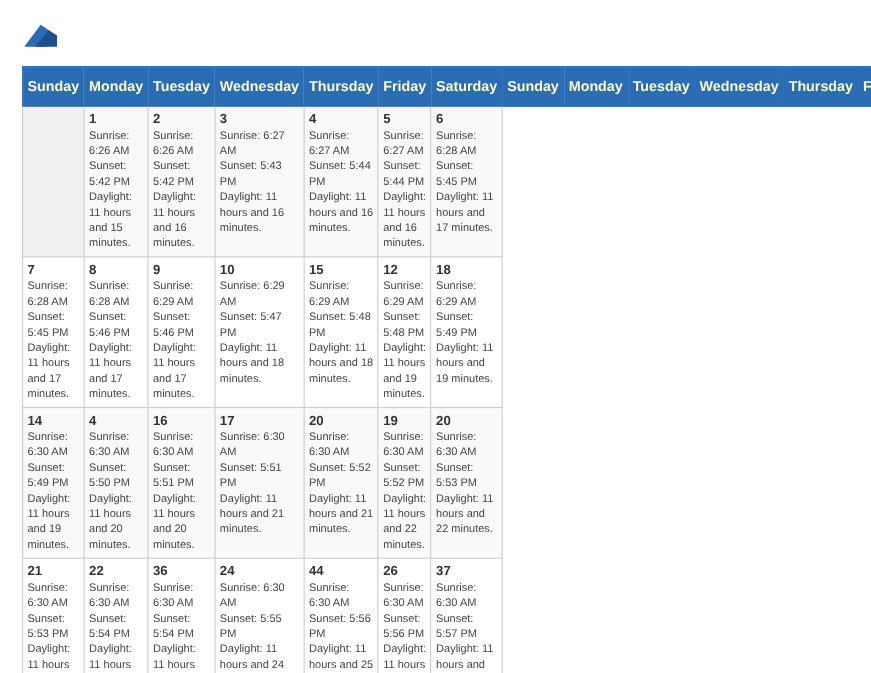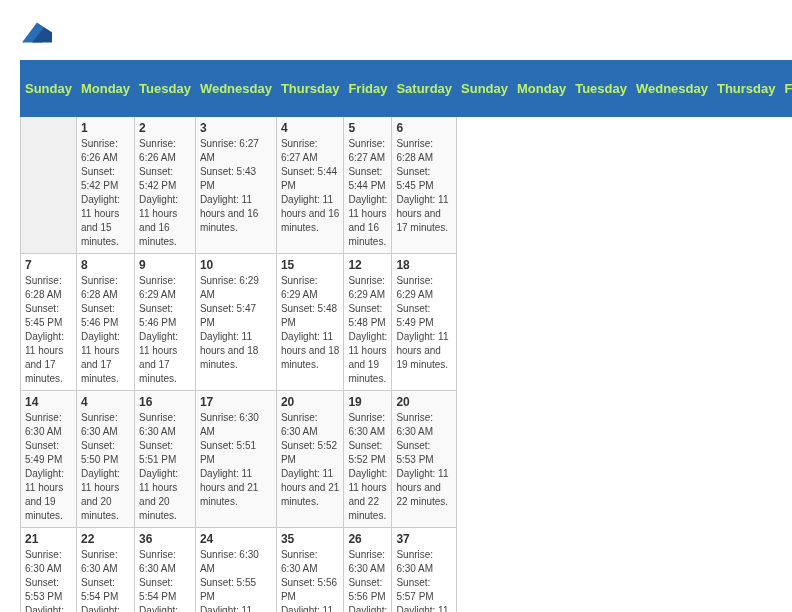--- a/index.html
+++ b/index.html
@@ -37,22 +37,22 @@
       font-size: 16px;
       color: #555;
     }
     table {
       width: 100%;
       border-collapse: collapse;
       font-size: 11px;
     }
     thead tr th {
       background-color: #2a6db5;
-      color: #bef264;
-      padding: 20px 4px;
+      color: #fef9c3;
+      padding: 10px 4px;
       text-align: left;
       font-size: 13px;
       font-weight: bold;
       border: 1px solid #2a6db5;
     }
     tbody tr td {
       border: 1px solid #ccc;
       vertical-align: top;
       padding: 4px;
       height: 80px;
@@ -221,21 +221,21 @@
         </td>
         <td>
           <span class="day-number">36</span>
           <div class="day-info">Sunrise: 6:30 AM<br>Sunset: 5:54 PM<br>Daylight: 11 hours and 24 minutes.</div>
         </td>
         <td>
           <span class="day-number">24</span>
           <div class="day-info">Sunrise: 6:30 AM<br>Sunset: 5:55 PM<br>Daylight: 11 hours and 24 minutes.</div>
         </td>
         <td>
-          <span class="day-number">35</span>
+          <span class="day-number">44</span>
           <div class="day-info">Sunrise: 6:30 AM<br>Sunset: 5:56 PM<br>Daylight: 11 hours and 25 minutes.</div>
         </td>
         <td>
           <span class="day-number">26</span>
           <div class="day-info">Sunrise: 6:30 AM<br>Sunset: 5:56 PM<br>Daylight: 11 hours and 25 minutes.</div>
         </td>
         <td>
           <span class="day-number">37</span>
           <div class="day-info">Sunrise: 6:30 AM<br>Sunset: 5:57 PM<br>Daylight: 11 hours and 26 minutes.</div>
         </td>

